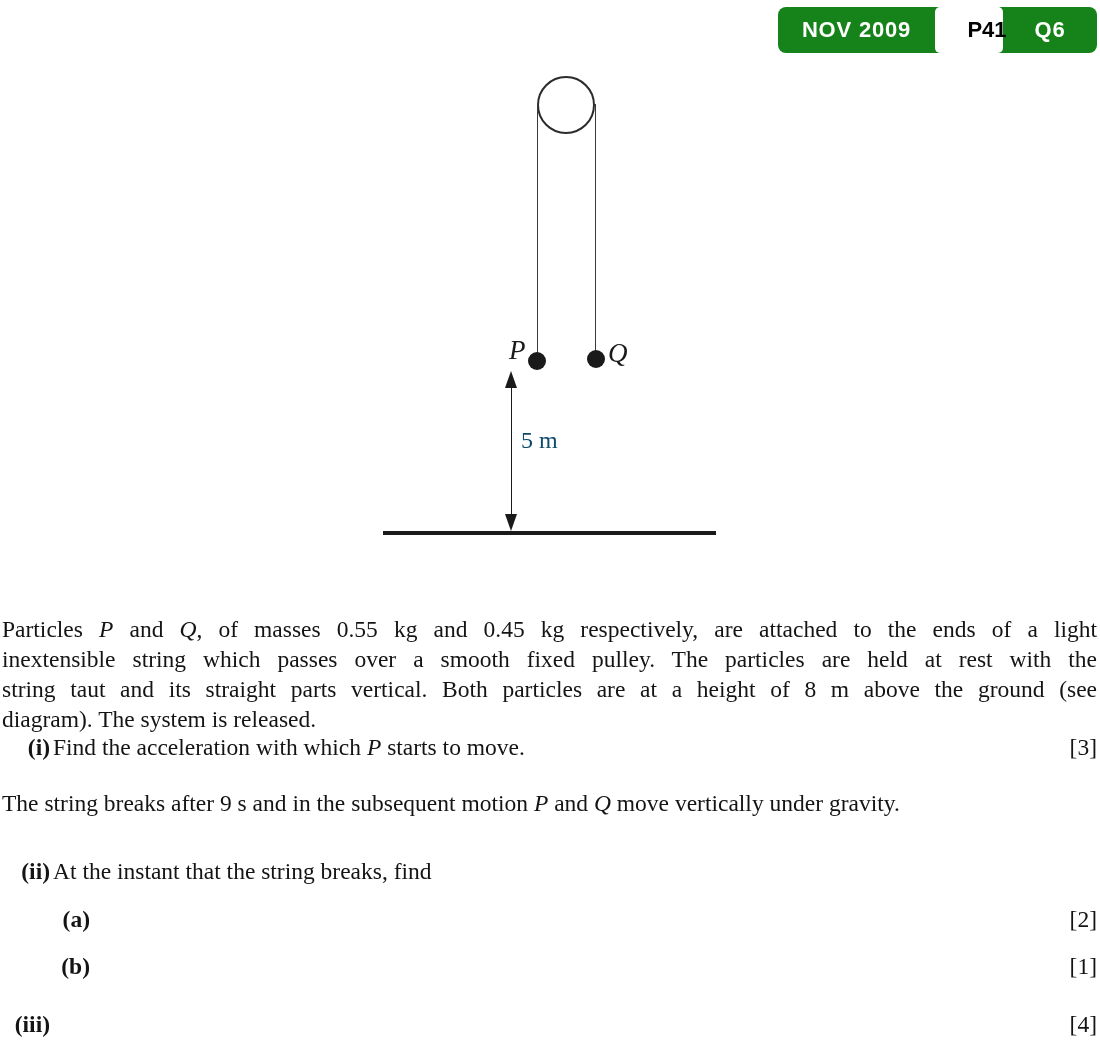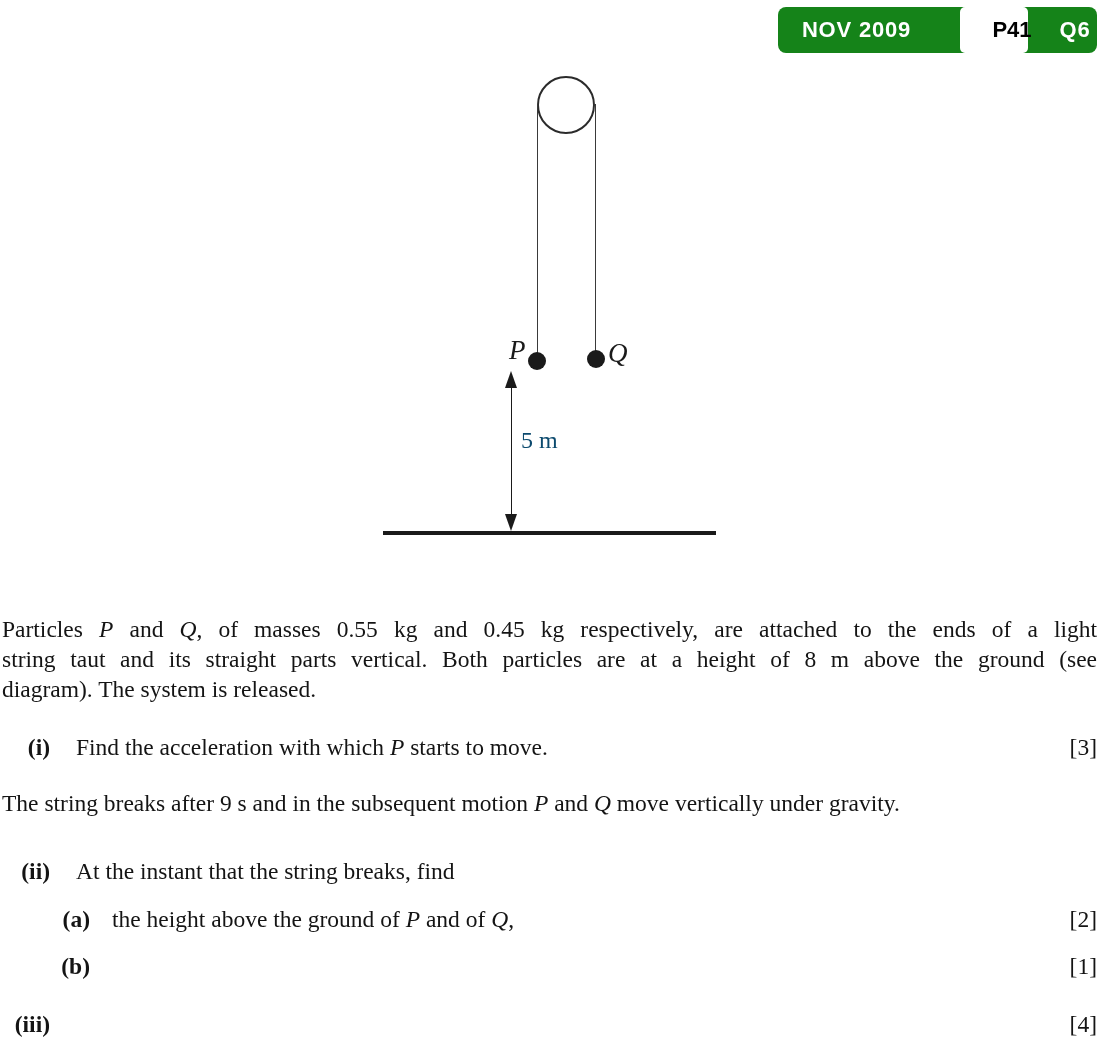--- a/index.html
+++ b/index.html
@@ -7,21 +7,21 @@
   .canvas {
     position:relative; width:1100px; height:1040px; background:#ffffff;
     font-family:"Liberation Serif","DejaVu Serif",serif; color:#141414; overflow:hidden;
   }
 
   
   .badge {
     position:absolute; left:778px; top:7px; width:319px; height:46px;
     display:flex; align-items:stretch; background:var(--green,#158319);
     border-radius:8px; overflow:hidden;
-    font-family:"Liberation Sans","DejaVu Sans",sans-serif; font-weight:bold; font-size:22px;gap:25px;
+    font-family:"Liberation Sans","DejaVu Sans",sans-serif; font-weight:bold; font-size:22px;
   }
   .badge-seg { display:flex; align-items:center; justify-content:center; }
   .badge-session { width:157px; color:var(--badge-session-text,#fff); letter-spacing:0.8px; }
   .badge-paper   { width:68px; background:var(--paper-bg,#fff); color:var(--paper-text,#000); border-radius:5px;padding-left:36px; }
   .badge-qnum    { flex:1; color:var(--badge-session-text,#fff); letter-spacing:0.8px; }
 
   
   .pulley {
     position:absolute; left:537px; top:76px; width:58px; height:58px;
     border:2.2px solid #2b2b2b; border-radius:50%; background:#fff;
@@ -44,21 +44,21 @@
 
   
   .para { position:absolute; left:2px; width:1095px; font-size:23.5px; }
   .intro { top:614px; }
   .jline { display:block; height:30px; line-height:30px; text-align:justify; text-align-last:justify; white-space:normal; }
   .jline.last { text-align:right; text-align-last:left; }
   .pline { position:absolute; left:2px; width:1095px; font-size:23.5px; line-height:30px; }
   .qrow { position:absolute; left:2px; width:1095px; display:flex; font-size:23.5px; line-height:30px; }
   .marker { flex:none; width:48px; text-align:right; font-weight:bold; }
   .marker.sub { width:88px; }
-  .qtext { margin-left:26px; }
+  .qtext { margin-left:3px; }
   .qtext.subgap { margin-left:22px; }
   .marks { margin-left:auto; flex:none; }
   i { font-style:italic; }
 </style>
 </head>
 <body>
 
 <div class="canvas" style="--green: #158319; --badge-session-text: #ffffff; --paper-bg: #ffffff; --paper-text: #000000;">
 
   <div class="badge">
@@ -77,40 +77,40 @@
     <span class="diagram-label label-q">Q</span>
     <div class="arrow-shaft"></div>
     <div class="arrow-head arrow-head-up"></div>
     <div class="arrow-head arrow-head-down"></div>
     <span class="height-label">5 m</span>
     <div class="ground"></div>
   </div>
 
   <div class="para intro">
     <div class="jline"><span>Particles </span><i>P</i><span> and </span><i>Q</i><span>, of masses 0.55 kg and 0.45 kg respectively, are attached to the ends of a light</span></div>
+    <div class="jline">inextensible string which passes over a smooth fixed pulley. The particles are held at rest with the</div>
     <div class="jline">string taut and its straight parts vertical. Both particles are at a height of 8 m above the ground (see</div>
     <div class="jline last">diagram). The system is released.</div>
   </div>
 
   <div class="qrow" style="top:732px">
     <span class="marker">(i)</span>
     <span class="qtext"><span>Find the acceleration with which </span><i>P</i><span> starts to move.</span></span>
     <span class="marks">[3]</span>
   </div>
 
   <div class="pline" style="top:788px"><span>The string breaks after 9 s and in the subsequent motion </span><i>P</i><span> and </span><i>Q</i><span> move vertically under gravity.</span></div>
 
   <div class="qrow" style="top:856px">
     <span class="marker">(ii)</span>
     <span class="qtext">At the instant that the string breaks, find</span>
   </div>
 
   <div class="qrow" style="top:904px">
     <span class="marker sub">(a)</span>
-    <span class="qtext subgap"><span>the height above the ground of </span><i>P</i><span> and of </span><i>Q</i><span>,</span></span>
     <span class="marks">[2]</span>
   </div>
 
   <div class="qrow" style="top:951px">
     <span class="marker sub">(b)</span>
     <span class="marks">[1]</span>
   </div>
 
   <div class="qrow" style="top:1009px">
     <span class="marker">(iii)</span>

